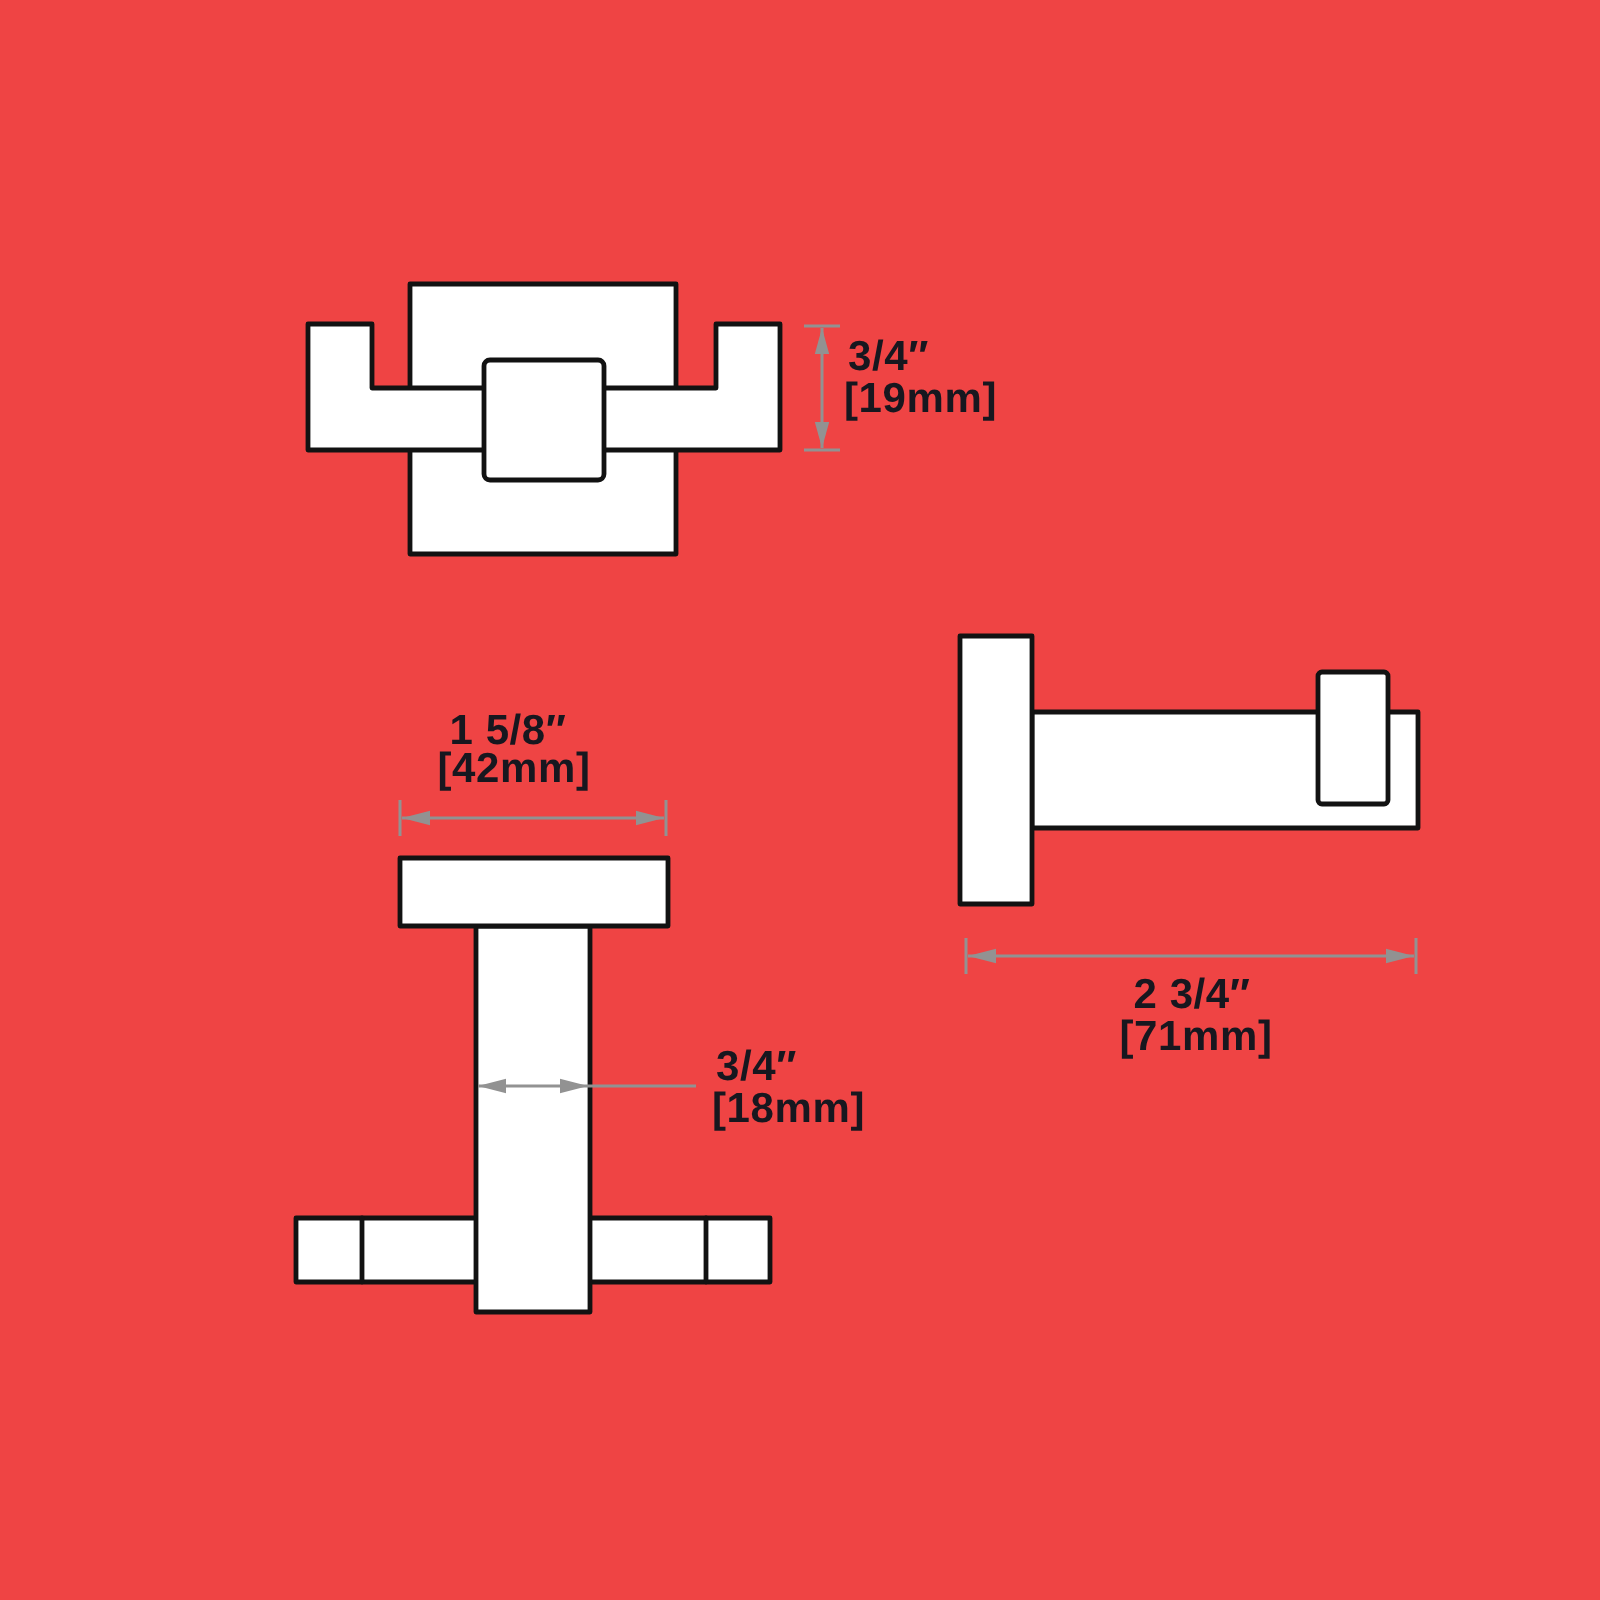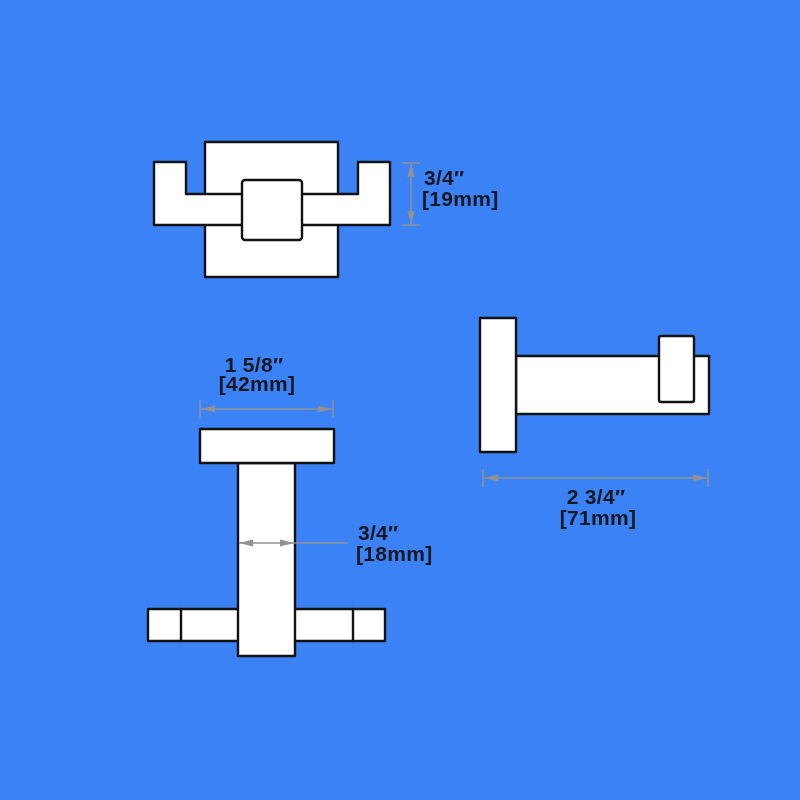--- a/index.html
+++ b/index.html
@@ -4,21 +4,21 @@
 <style>
   html, body {
     margin: 0;
     padding: 0;
     background: #ffffff;
   }
   .page {
     position: relative;
     width: 800px;
     height: 800px;
-    background: #3b82f6;
+    background: #ef4444;
     overflow: hidden;
   }
   svg { display: block; }
   .outline {
     fill: #ffffff;
     stroke: #121212;
     stroke-width: 2.4;
     stroke-linejoin: round;
     stroke-linecap: round;
   }

